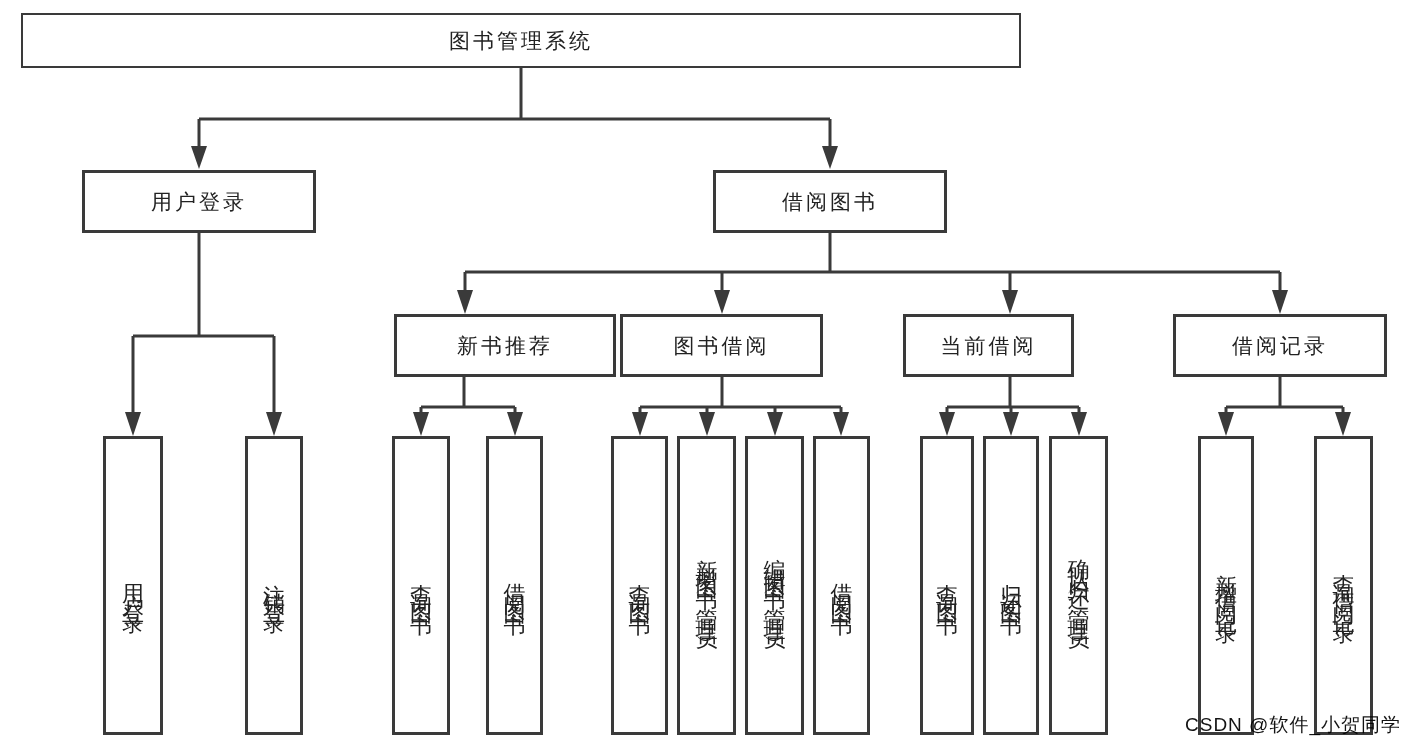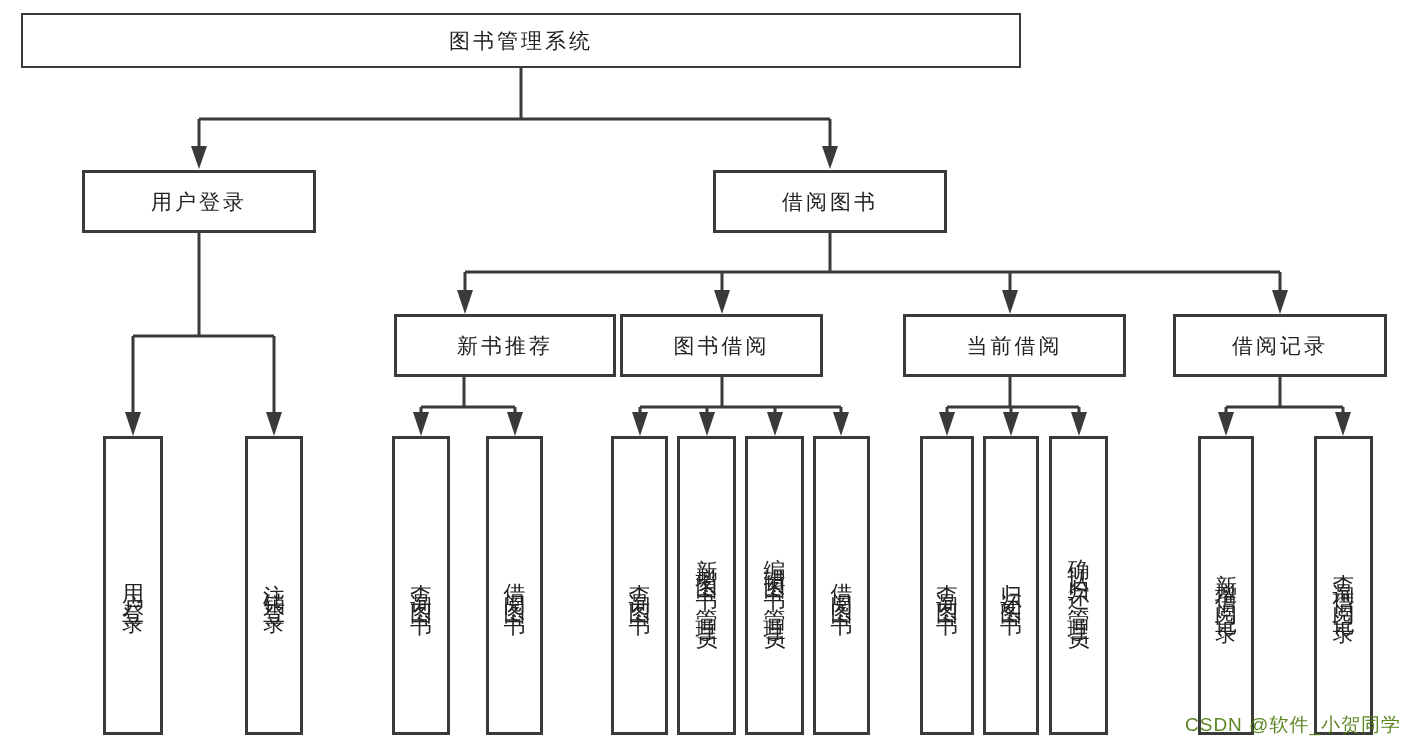--- a/index.html
+++ b/index.html
@@ -45,21 +45,21 @@
     font-size: 22px;
     line-height: 1;
     letter-spacing: 10px;
   }
   .watermark {
     position: absolute;
     left: 1185px;
     top: 712px;
     font-size: 19px;
     letter-spacing: 1px;
-    color: #4d7c0f;
+    color: #000000;
     opacity: 0.92;
     white-space: nowrap;
     z-index: 5;
   }
 </style>
 </head>
 <body>
 
 <div class="canvas">
 
@@ -113,21 +113,21 @@
   <div class="node hbox" style="left:713px; top:170px; width:234px; height:63px;">
     <span>借阅图书</span>
   </div>
 
   <div class="node hbox" style="left:363px; top:314px; width:222px; height:63px;margin-left:31px;">
     <span>新书推荐</span>
   </div>
   <div class="node hbox" style="left:620px; top:314px; width:203px; height:63px;text-align:center;">
     <span>图书借阅</span>
   </div>
-  <div class="node hbox" style="left:903px; top:314px; width:223px; height:63px;">
+  <div class="node hbox" style="left:903px; top:314px; width:171px; height:63px;">
     <span>当前借阅</span>
   </div>
   <div class="node hbox" style="left:1173px; top:314px; width:214px; height:63px;justify-content:center;">
     <span>借阅记录</span>
   </div>
 
   <div class="node vbox" style="left:103px; top:436px; width:60px; height:299px;">
     <span>用户登录</span>
   </div>
   <div class="node vbox" style="left:245px; top:436px; width:58px; height:299px;">

